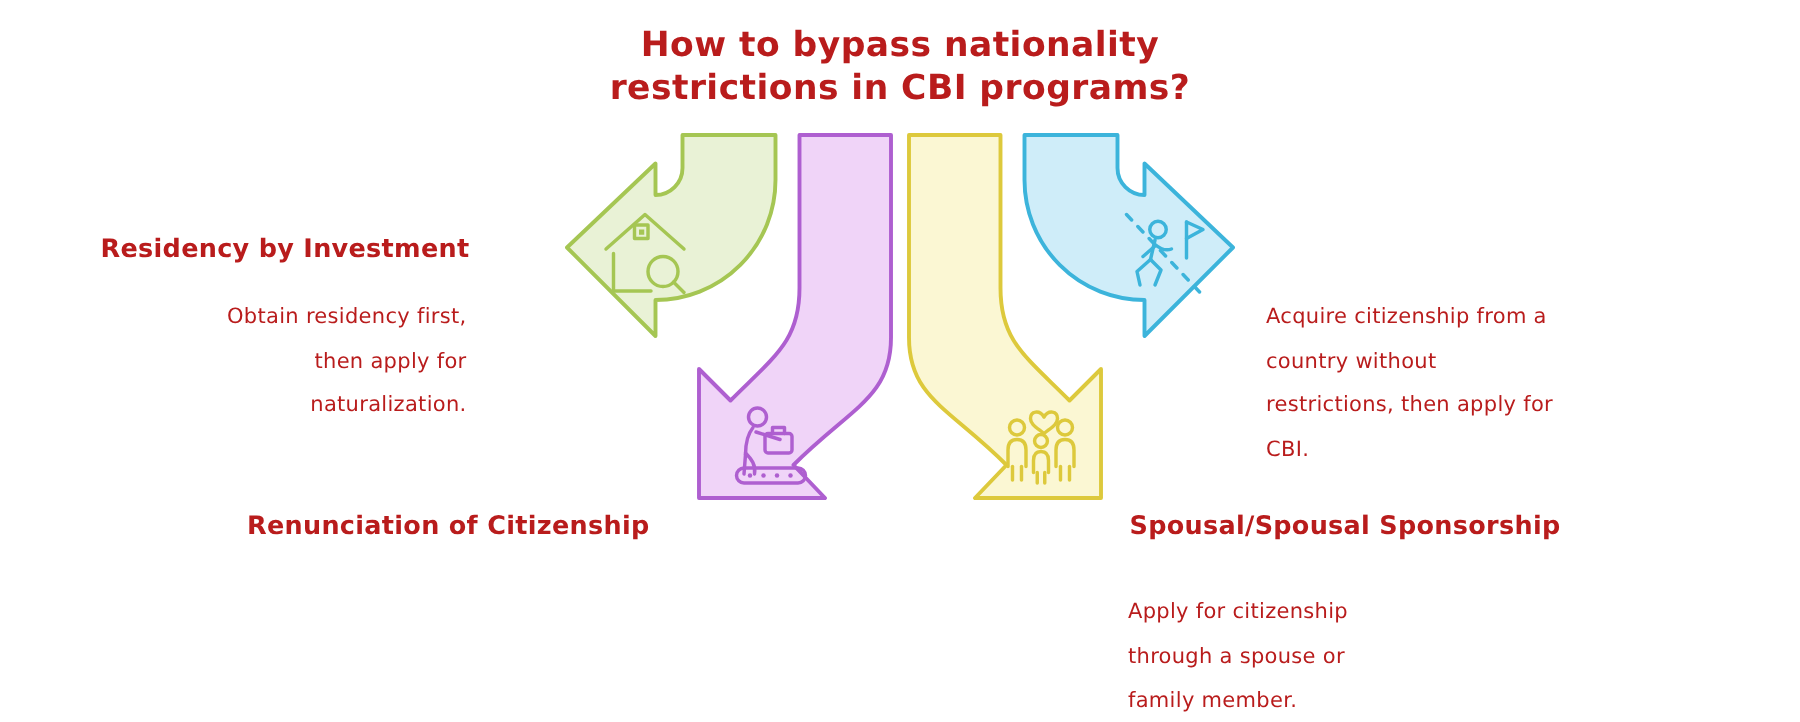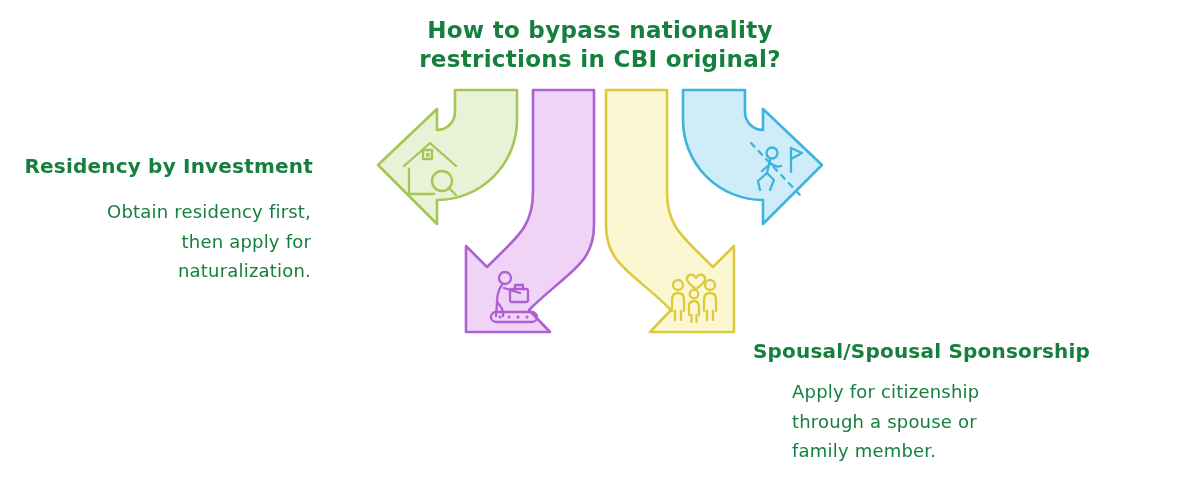--- a/index.html
+++ b/index.html
@@ -3,67 +3,67 @@
 <meta charset="utf-8">
 <style>
   html, body { margin: 0; padding: 0; background: #ffffff; }
   .canvas {
     position: relative;
     width: 1156px;
     height: 481px;
     background: #ffffff;
     overflow: hidden;
     font-family: "DejaVu Sans", sans-serif;
-    color: #15803d;
+    color: #b91c1c;
   }
   .title {
     position: absolute;
     left: 300px;
     top: 16px;
     width: 600px;
     text-align: center;
     font-size: 23px;
     font-weight: 700;
     line-height: 29px;
     letter-spacing: 0.3px;
   }
   .arrows-svg {
     position: absolute;
     left: 370px;
     top: 82px;
   }
   .heading {
     position: absolute;
     margin: 0;
-    font-size: 20px;
+    font-size: 17px;
     font-weight: 700;
     line-height: 30px;
     white-space: nowrap;
     letter-spacing: 0.2px;
   }
   .body-text {
     position: absolute;
     margin: 0;
-    font-size: 18px;
+    font-size: 14px;
     font-weight: 400;
     line-height: 29.5px;
     white-space: pre-line;
     letter-spacing: 0.2px;
   }
   .align-right { text-align: right; }
   .align-left  { text-align: left; }
 
   #h-residency    { top: 151px; right: 843px; }
   #b-residency    { top: 197px; right: 845px; }
   #h-dual         { top: 151px; left: 845px; }
   #b-dual         { top: 197px; left: 844px; }
   #h-renunciation { top: 336px; right: 723px; }
   #b-renunciation { top: 377px; right: 753px; }
   #h-spousal      { top: 336px; left: 753px; }
-  #b-spousal      { top: 377px; left: 752px; margin-left: 40px; }
+  #b-spousal      { top: 394px; left: 752px; }
 
   
   .shape { stroke-width: 2.6; stroke-linejoin: round; }
   .s-green  { stroke: #a5c653; }
   .s-purple { stroke: #ae5fd0; }
   .s-yellow { stroke: #ddc93c; }
   .s-blue   { stroke: #3cb4db; }
 
   
   .icon path, .icon circle, .icon rect, .icon polyline, .icon line {
@@ -80,21 +80,21 @@
   .fill-purple { fill: #ae5fd0 !important; stroke: none !important; }
   .dashed { stroke-dasharray: 5 6; }
 </style>
 </head>
 <body>
 
 <div class="canvas">
 
   <div class="title">
     <div>How to bypass nationality</div>
-    <div>restrictions in CBI original?</div>
+    <div>restrictions in CBI programs?</div>
   </div>
 
   <svg class="arrows-svg" width="460" height="260" viewBox="0 0 460 260" xmlns="http://www.w3.org/2000/svg">
 
     <g>
       <path class="shape s-green" d="M85,8 L147,8 L147,38 A80,80 0 0 1 67,118 L67,142 L8,83 L67,27 L67,48 A18,18 0 0 0 85,30 Z" fill="#e9f2d6"></path>
       <g class="icon i-green">
         <path d="M34,84 L60,61 L86,84"></path>
         <rect x="53" y="68" width="9" height="9"></rect>
         <rect class="fill-green" x="56" y="71" width="3.5" height="3.5"></rect>
@@ -155,20 +155,25 @@
         <path d="M421,66 L432,71 L421,77"></path>
       </g>
     </g>
   </svg>
 
   <h2 class="heading align-right" id="h-residency">Residency by Investment</h2>
   <p class="body-text align-right" id="b-residency">Obtain residency first,
 then apply for
 naturalization.</p>
 
+  <p class="body-text align-left" id="b-dual">Acquire citizenship from a
+country without
+restrictions, then apply for
+CBI.</p>
 
+  <h2 class="heading align-right" id="h-renunciation">Renunciation of Citizenship</h2>
 
   <h2 class="heading align-left" id="h-spousal">Spousal/Spousal Sponsorship</h2>
   <p class="body-text align-left" id="b-spousal">Apply for citizenship
 through a spouse or
 family member.</p>
 
 </div>
 
 </body></html>

